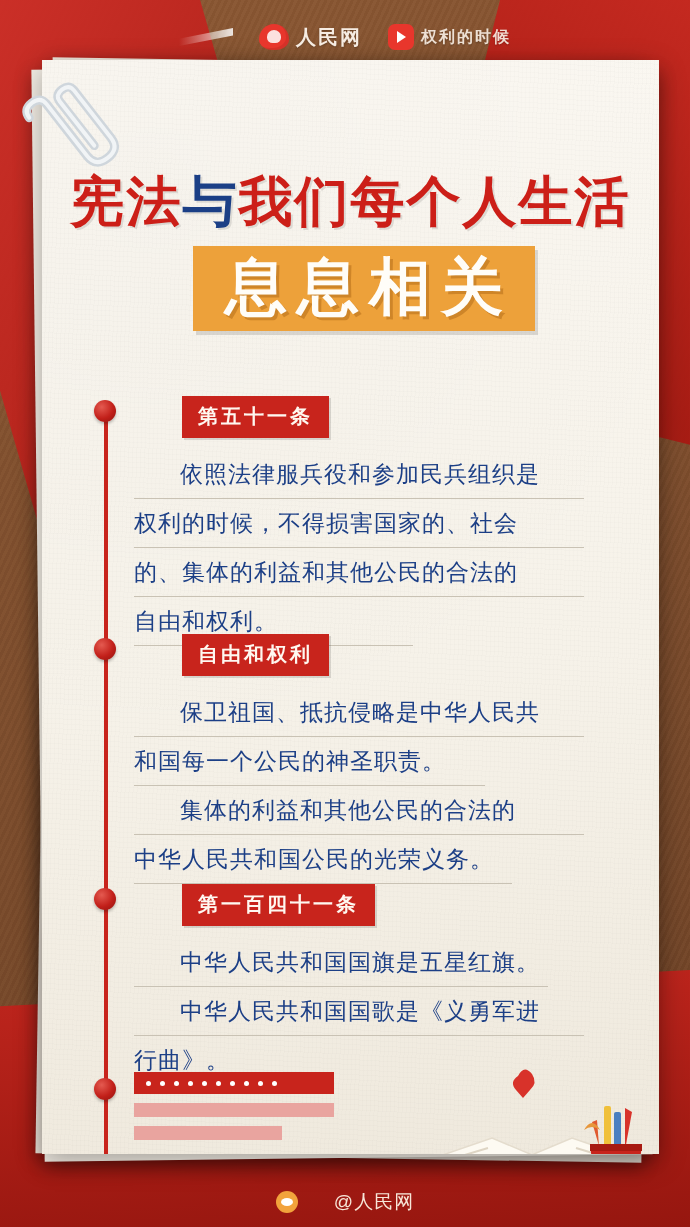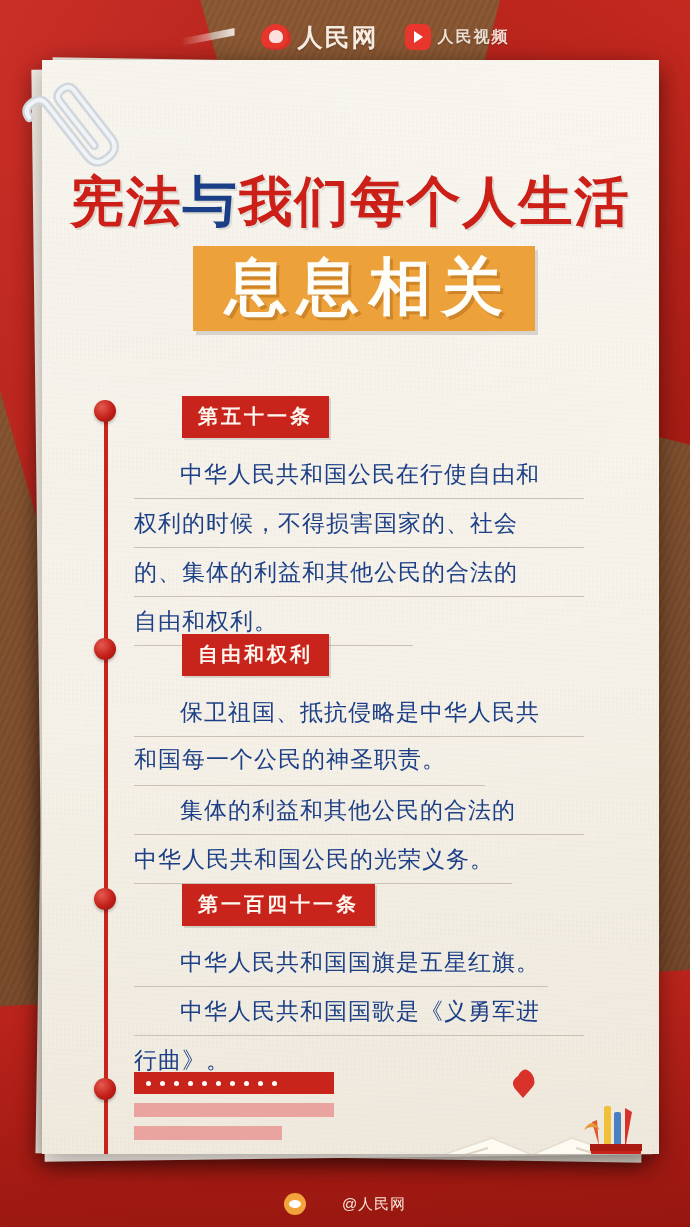--- a/index.html
+++ b/index.html
@@ -90,21 +90,21 @@
     content: "";
     position: absolute;
     left: 8px; top: 6px;
     width: 14px; height: 13px;
     background: #fff;
     border-radius: 50% 50% 40% 40%;
     opacity: 0.85;
   }
   .logo-text {
     color: #f6ece2;
-    font-size: 25px;
+    font-size: 20px;
     letter-spacing: 2px;
     font-weight: bold;
     text-shadow: 0 1px 2px rgba(0,0,0,0.25);
   }
   .logo-text.small { font-size: 16px; opacity: 0.92; }
   .play-mark {
     width: 26px; height: 26px;
     background: #e8362c;
     border-radius: 7px;
     position: relative;
@@ -288,21 +288,21 @@
   .weibo-icon::after {
     content: "";
     position: absolute;
     left: 5px; top: 7px;
     width: 12px; height: 8px;
     background: #fff;
     border-radius: 50% 50% 50% 50%;
   }
   .weibo-text {
     color: #f7e6d8;
-    font-size: 15px;
+    font-size: 19px;
     letter-spacing: 1px;
     margin-left: 28px;
   }
 </style>
 </head>
 <body>
 
 <div class="poster">
 
   <div class="bg-kraft"></div>
@@ -311,21 +311,21 @@
   <div class="bg-red-bottom"></div>
 
   <div class="top-banner">
     <span class="banner-swoosh"></span>
     <span class="logo-group">
       <span class="logo-mark"></span>
       <span class="logo-text">人民网</span>
     </span>
     <span class="logo-group">
       <span class="play-mark"></span>
-      <span class="logo-text small">人民视频</span>
+      <span class="logo-text small">权利的时候</span>
     </span>
   </div>
 
   <div class="paper-back2"></div>
   <div class="paper-back1"></div>
 
   <div class="paper">
     <div class="paper-grain"></div>
 
     <div class="title-wrap">
@@ -337,35 +337,35 @@
       </div>
     </div>
 
     <div style="position:absolute; left:62px; top:348px; width:4px; height:780px; background:#c8241c;"></div>
 
     <div style="position:absolute; left:52px; top:340px; width:22px; height:22px; border-radius:50%; background:radial-gradient(circle at 35% 32%, #e45a50 0%, #c2201a 55%, #8f120d 100%); box-shadow:0 2px 3px rgba(0,0,0,0.25);"></div>
     <div class="article" style="left:92px; top:336px;">
       <div class="art-tag">第五十一条</div>
       <div class="art-body">
         <div class="para">
-          <span class="ln indent">中华人民共和国公民在行使自由和</span>
+          <span class="ln indent">依照法律服兵役和参加民兵组织是</span>
           <span class="ln">权利的时候，不得损害国家的、社会</span>
           <span class="ln">的、集体的利益和其他公民的合法的</span>
           <span class="ln" style="border-bottom:1px solid #c9c2b4; width:62%;">自由和权利。</span>
         </div>
       </div>
     </div>
 
     <div style="position:absolute; left:52px; top:578px; width:22px; height:22px; border-radius:50%; background:radial-gradient(circle at 35% 32%, #e45a50 0%, #c2201a 55%, #8f120d 100%); box-shadow:0 2px 3px rgba(0,0,0,0.25);"></div>
     <div class="article" style="left:92px; top:574px;">
       <div class="art-tag">自由和权利</div>
       <div class="art-body">
         <div class="para">
           <span class="ln indent">保卫祖国、抵抗侵略是中华人民共</span>
-          <span class="ln" style="width:78%;font-family:Liberation Mono, monospace;">和国每一个公民的神圣职责。</span>
+          <span class="ln" style="width:78%;">和国每一个公民的神圣职责。</span>
         </div>
         <div class="para">
           <span class="ln indent">集体的利益和其他公民的合法的</span>
           <span class="ln" style="width:84%;">中华人民共和国公民的光荣义务。</span>
         </div>
       </div>
     </div>
 
     <div style="position:absolute; left:52px; top:828px; width:22px; height:22px; border-radius:50%; background:radial-gradient(circle at 35% 32%, #e45a50 0%, #c2201a 55%, #8f120d 100%); box-shadow:0 2px 3px rgba(0,0,0,0.25);"></div>
     <div class="article" style="left:92px; top:824px;">

